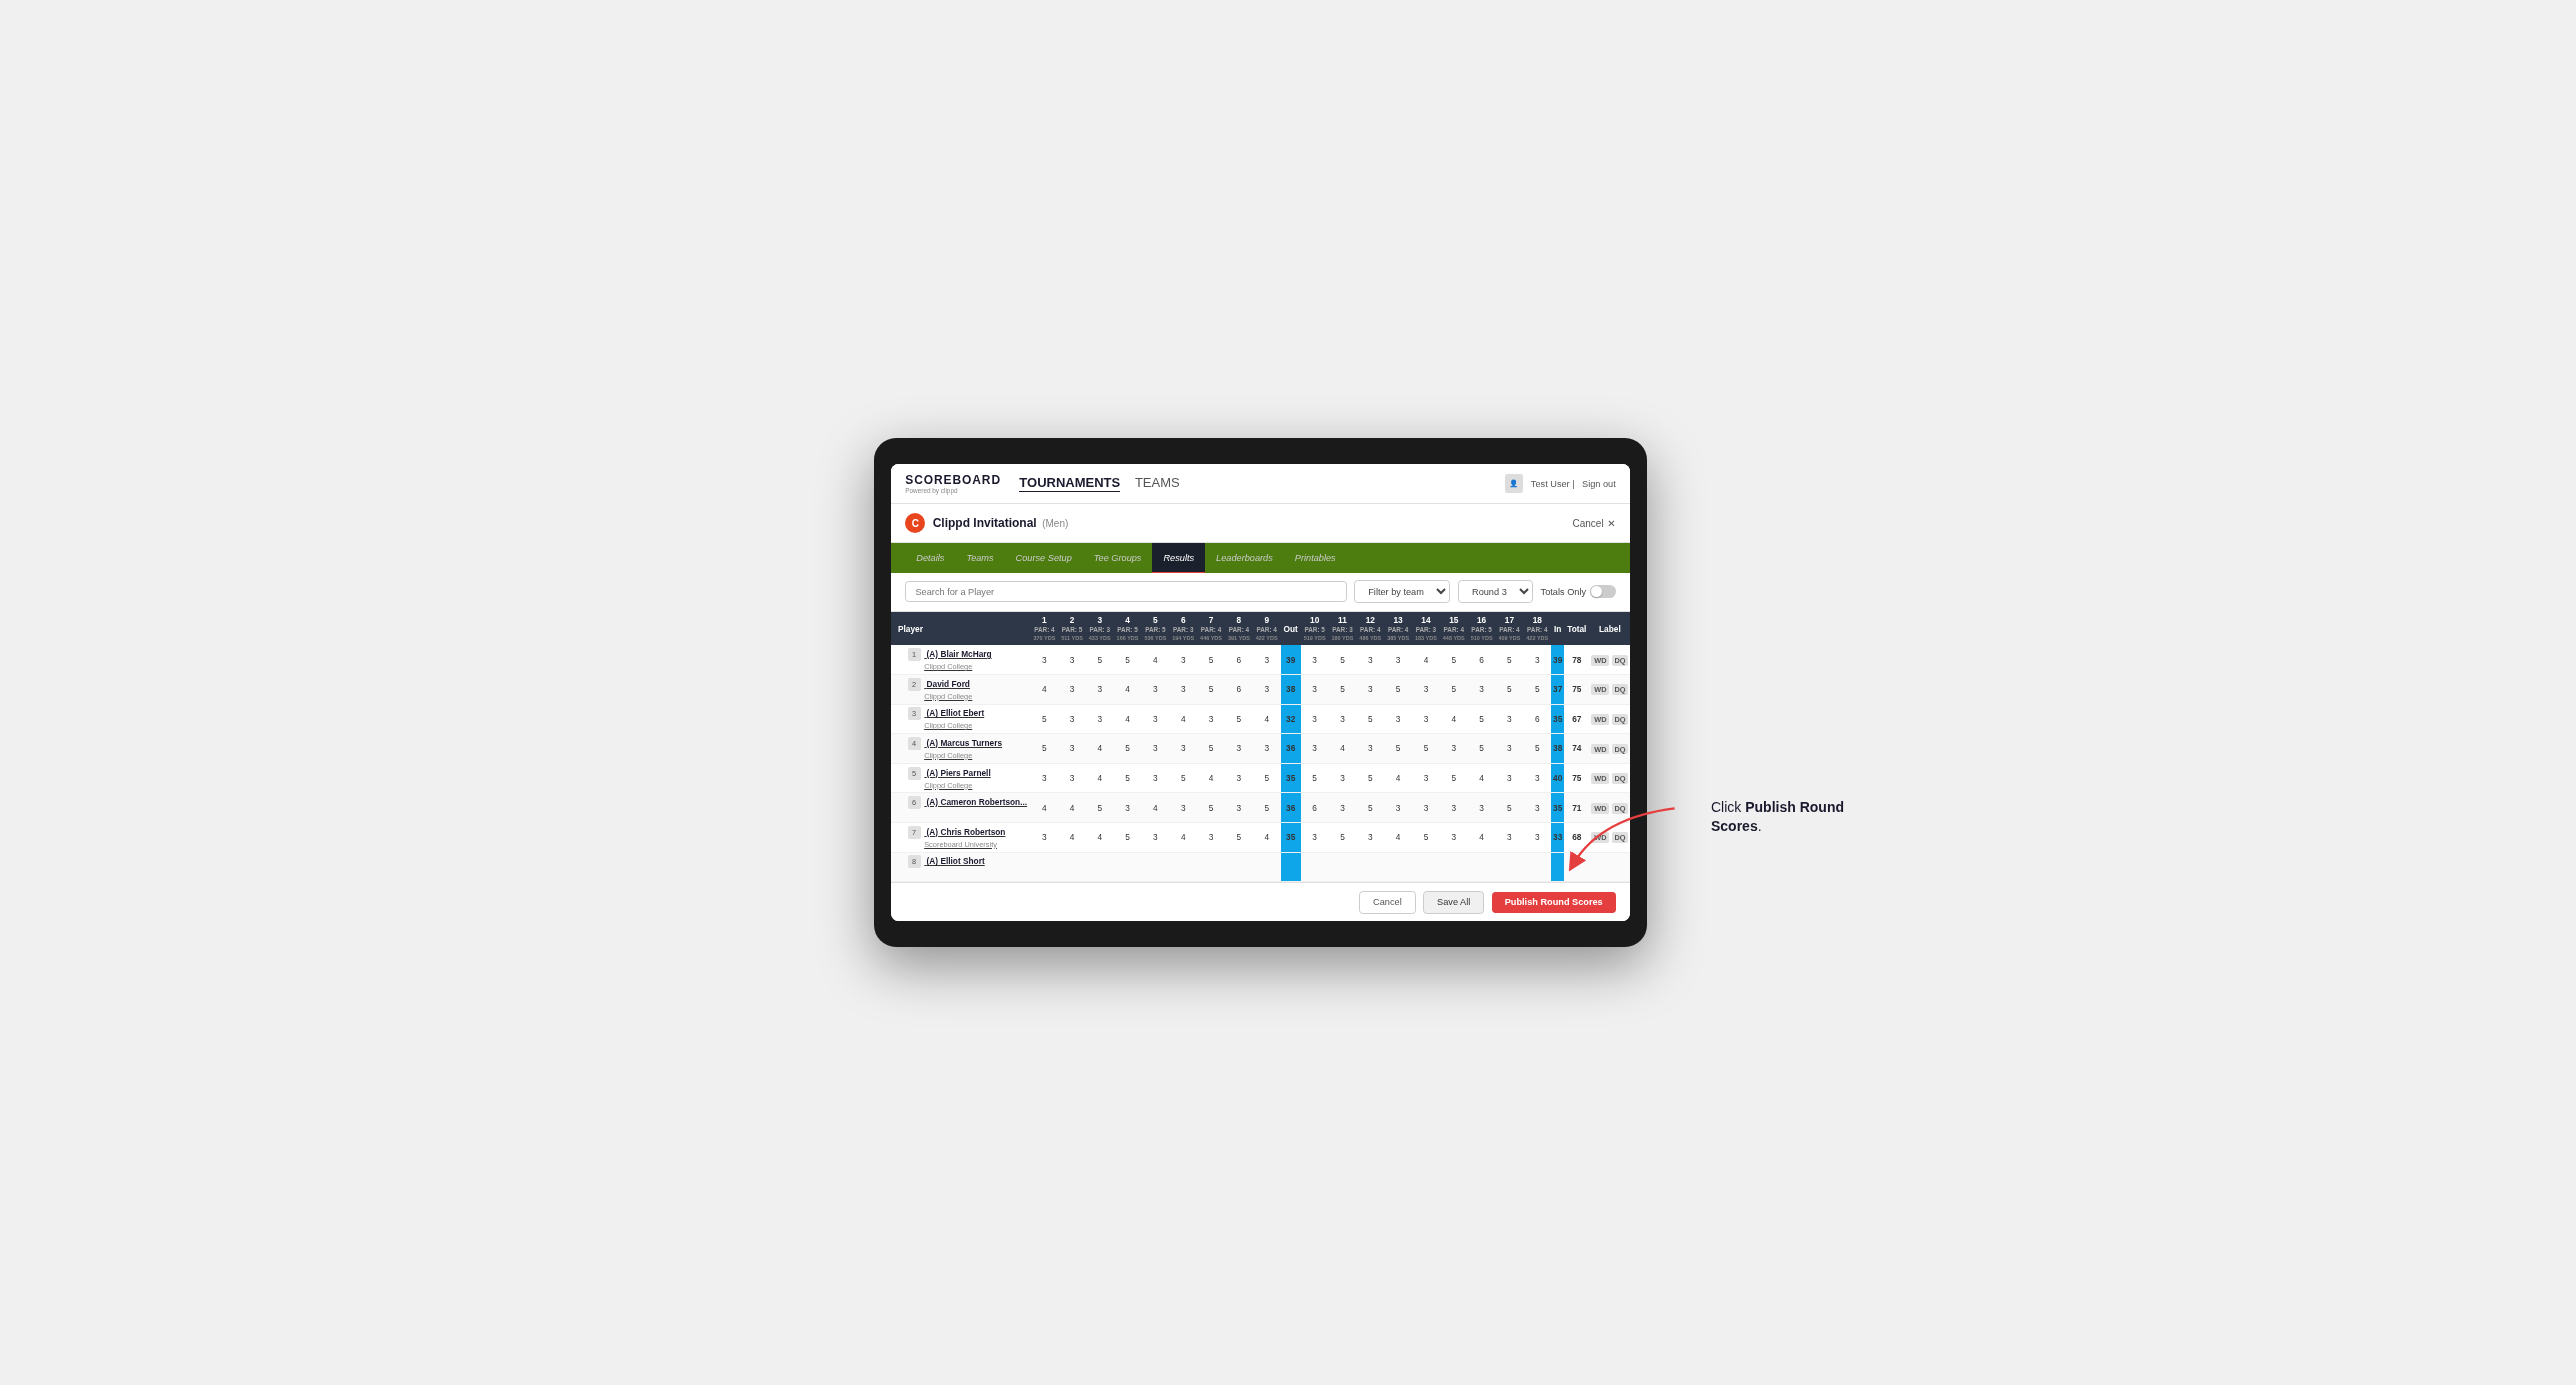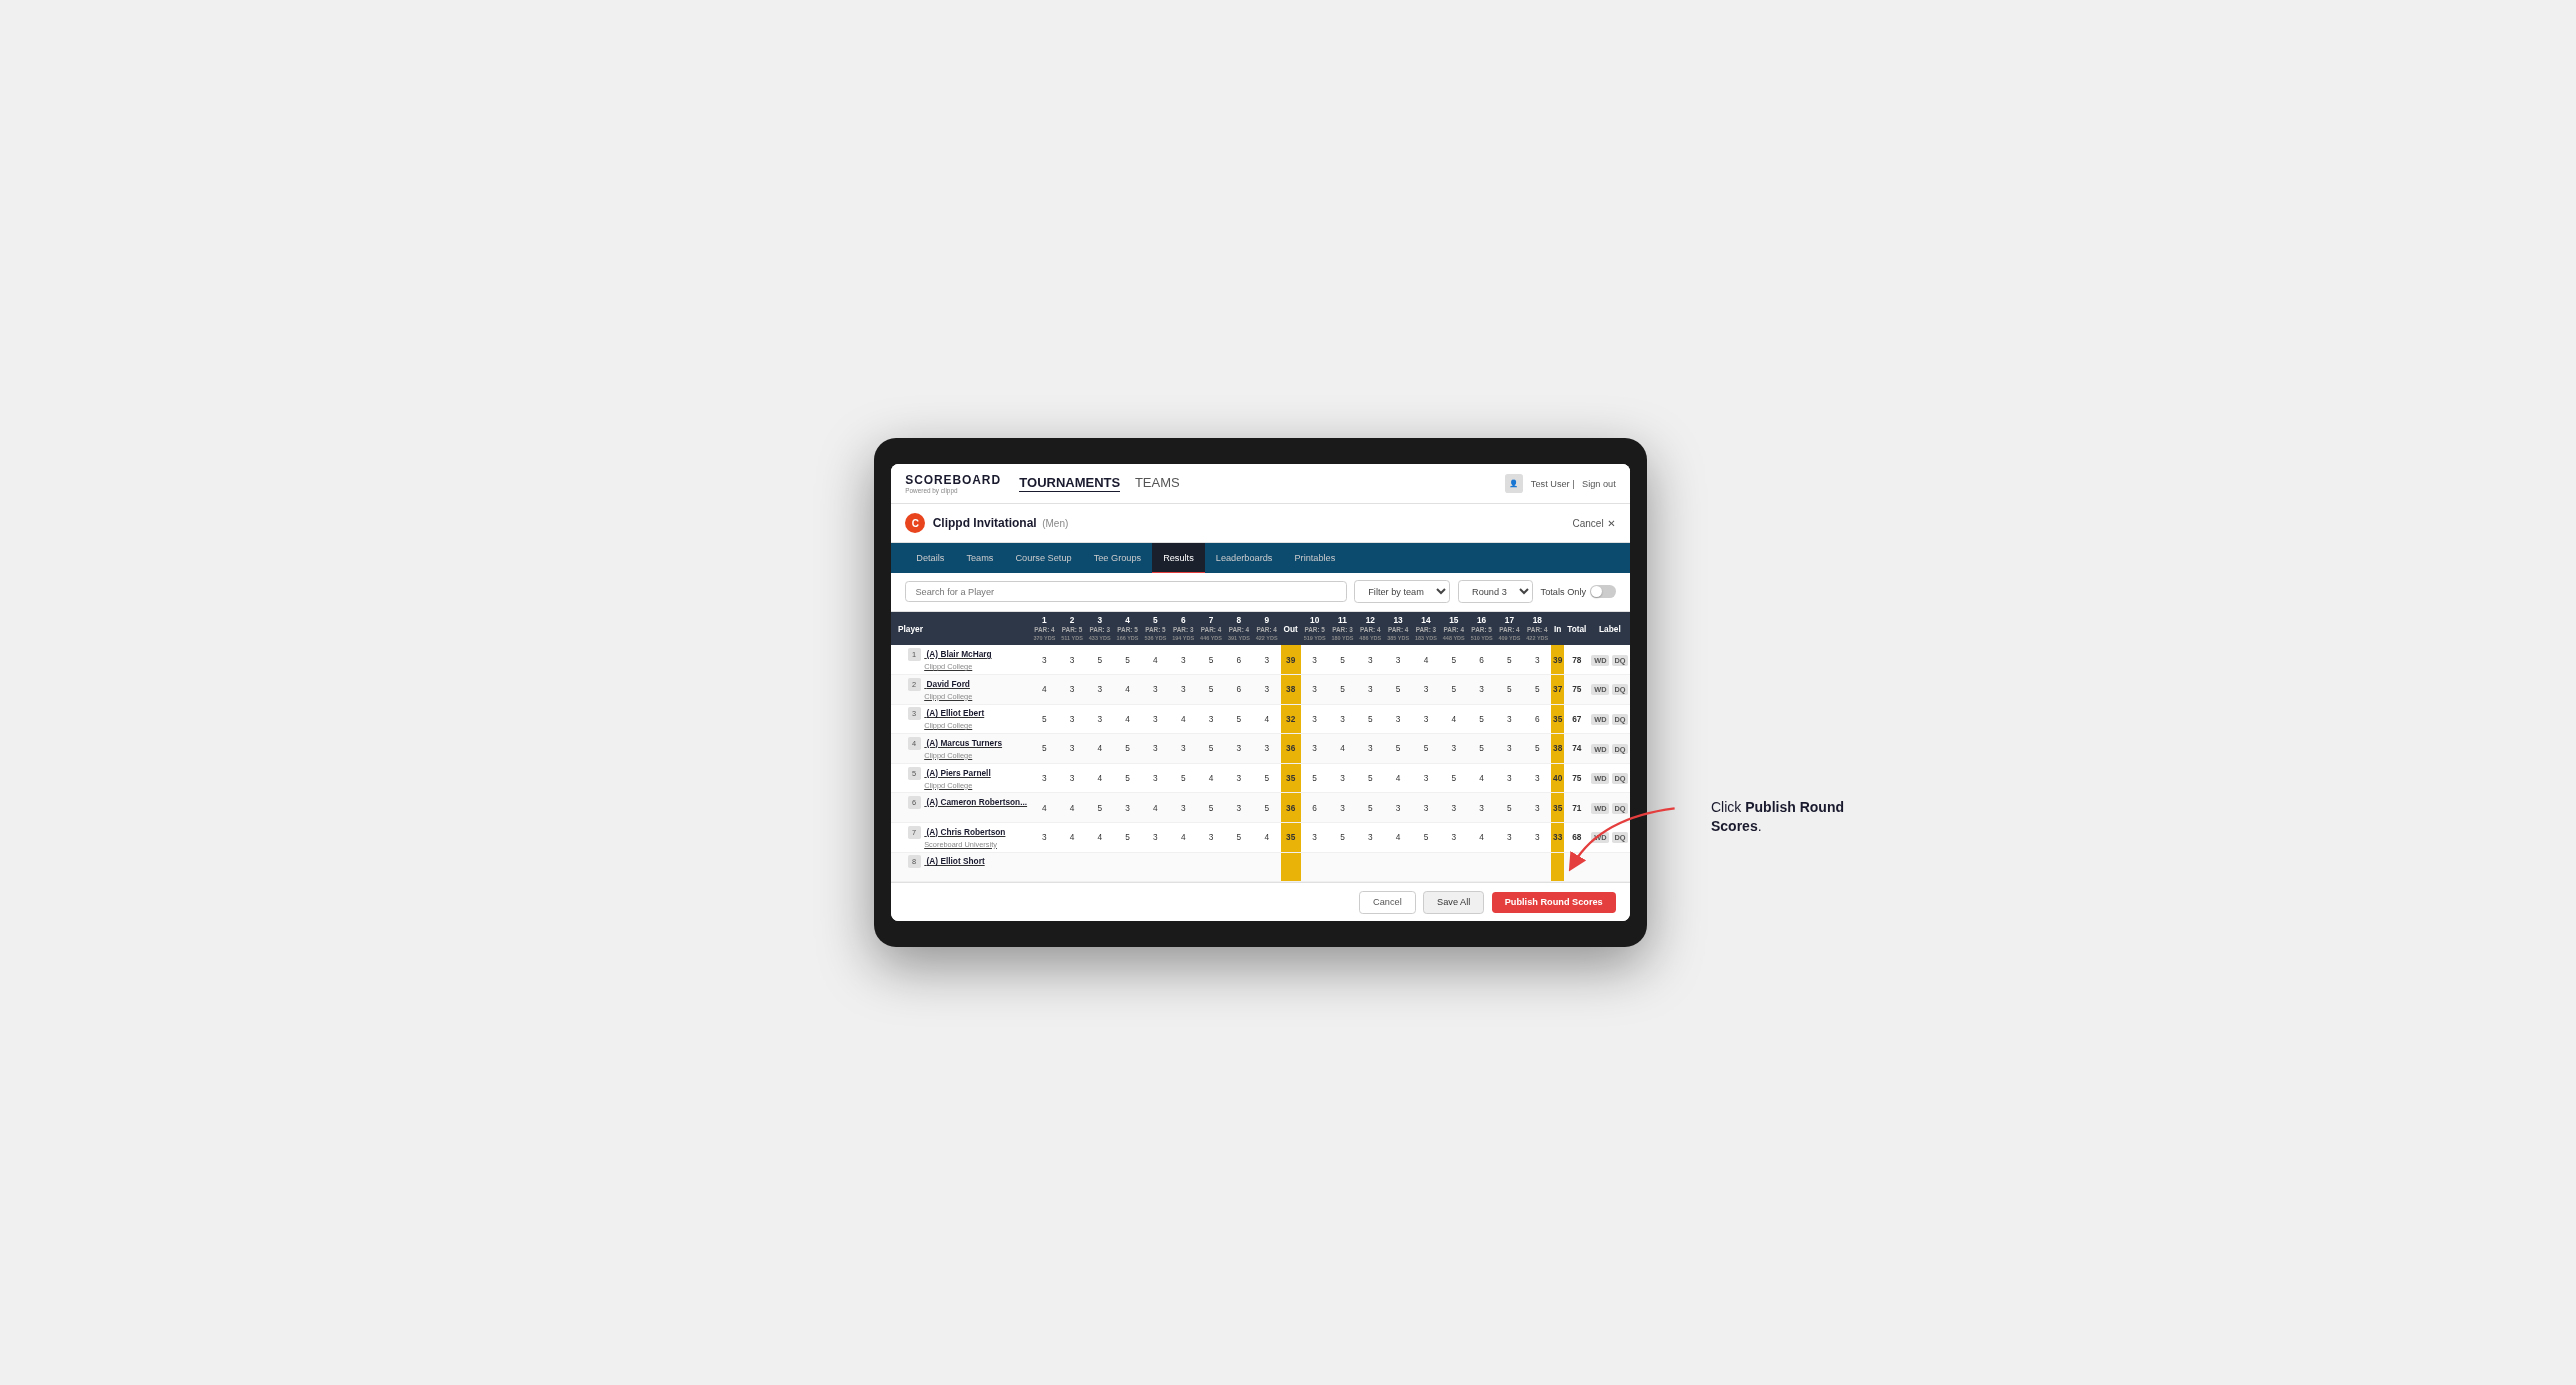--- a/index.html
+++ b/index.html
@@ -141,23 +141,24 @@
       font-size: 10px;
       color: #555;
       cursor: pointer;
       display: flex;
       align-items: center;
       gap: 3.7px;
     }
 
     
     .tabs-bar {
-      background: #0c4a6e;
+      background: #4d7c0f;
       display: flex;
       padding: 0 14.7px;
+      font-style: italic;
     }
 
     .tab-item {
       font-size: 9.2px;
       color: #ccc;
       padding: 9.2px 11px;
       cursor: pointer;
     }
 
     .tab-item.active {
@@ -309,21 +310,21 @@
       width: 13px;
       height: 13px;
       background: #e0e0e0;
       border-radius: 1.8px;
       font-size: 7.4px;
       color: #555;
       margin-right: 3.7px;
     }
 
     .out-in-col {
-      background: #eab308;
+      background: #0ea5e9;
       font-weight: 700;
       color: #2d3748;
     }
 
     .total-col {
       font-weight: 700;
       color: #1a1a2e;
     }
 
     .wd-badge {

